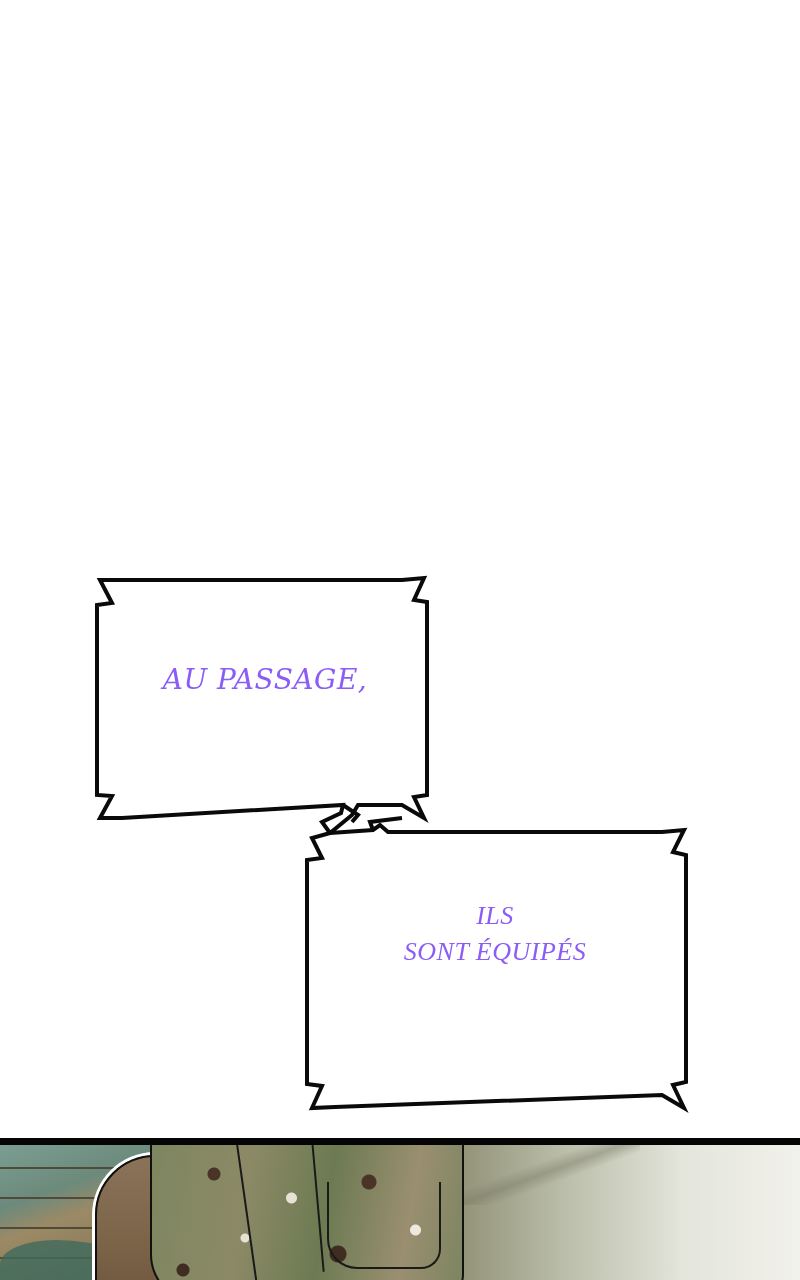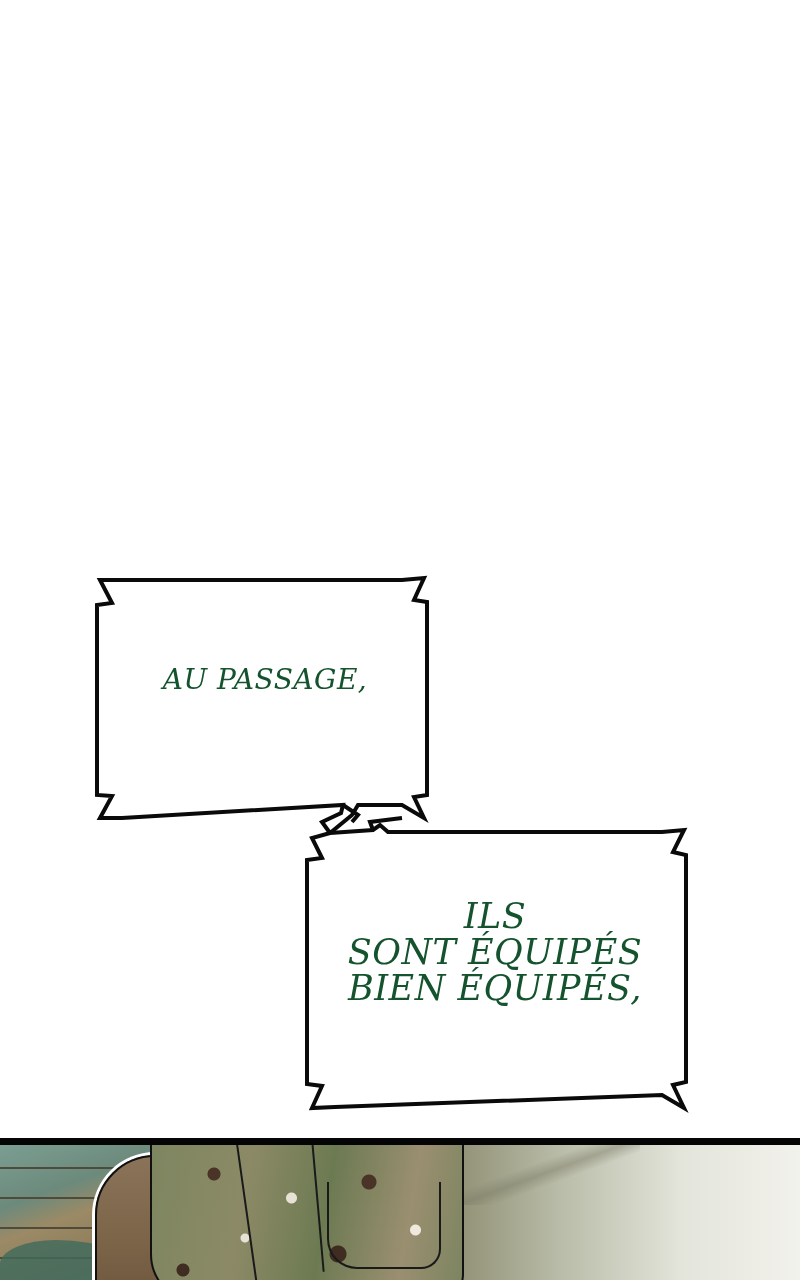--- a/index.html
+++ b/index.html
@@ -10,26 +10,26 @@
     overflow: hidden;
     font-family: "DejaVu Serif", serif;
   }
   .page { position: absolute; inset: 0; }
   .bubble-svg { position: absolute; left: 0; top: 0; width: 800px; height: 1280px; }
   .bubble-text {
     position: absolute;
     text-align: center;
     font-family: "DejaVu Serif", serif;
     font-style: italic;
-    color: #14532d;
+    color: #8b5cf6;
     letter-spacing: 0.5px;
   }
   .bubble-text span { display: block; }
   #text1 { left: 120px; top: 662px; width: 290px; font-size: 28px; line-height: 35px; }
-  #text2 { left: 330px; top: 898px; width: 330px; font-size: 35px; line-height: 36px; }
+  #text2 { left: 330px; top: 898px; width: 330px; font-size: 26px; line-height: 36px; font-family: Liberation Serif, serif; }
 
   .panel {
     position: absolute; left: 0; top: 1138px; width: 800px; height: 142px;
     overflow: hidden;
     border-top: 7px solid #050505;
     box-sizing: border-box;
     background: linear-gradient(90deg, #6f8a7a 0%, #7a8a78 20%, #7f7a62 35%, #8a8a6d 55%, #b9bca8 70%, #e3e4da 85%, #f2f2ec 100%);
   }
   .bricks {
     position: absolute; left: 0; top: 0; width: 200px; height: 142px;
@@ -84,21 +84,20 @@
     <path d="M 343 805 L 358 815 L 352 822 M 373 830 L 370 822 L 402 818" fill="none" stroke="#0a0a0a" stroke-width="4"></path>
   </svg>
 
   <div id="text1" class="bubble-text">
     <span>AU PASSAGE,</span>
   </div>
 
   <div id="text2" class="bubble-text">
     <span>ILS</span>
     <span>SONT ÉQUIPÉS</span>
-    <span>BIEN ÉQUIPÉS,</span>
   </div>
 
   <div class="panel">
     <div class="bricks"></div>
     <div class="teal-shadow"></div>
     <div class="wall-stripe"></div>
     <div class="backpack"></div>
     <div class="legs">
       <div class="seam1"></div>
       <div class="seam2"></div>

